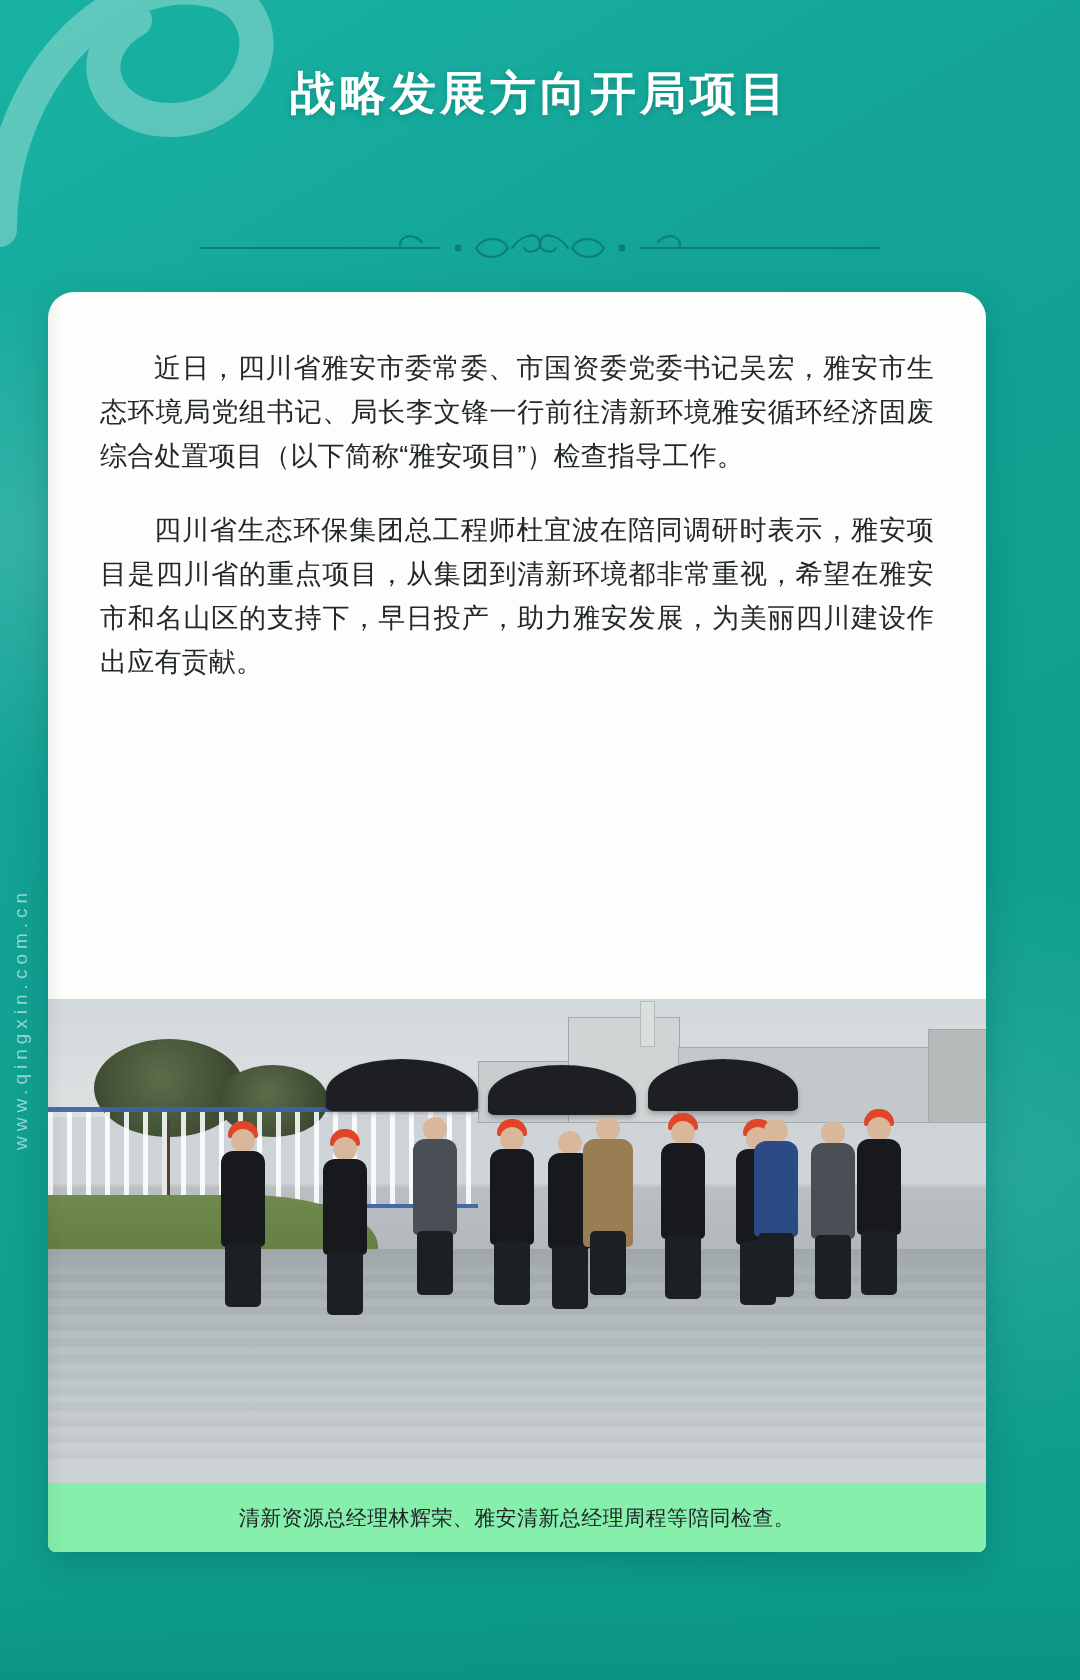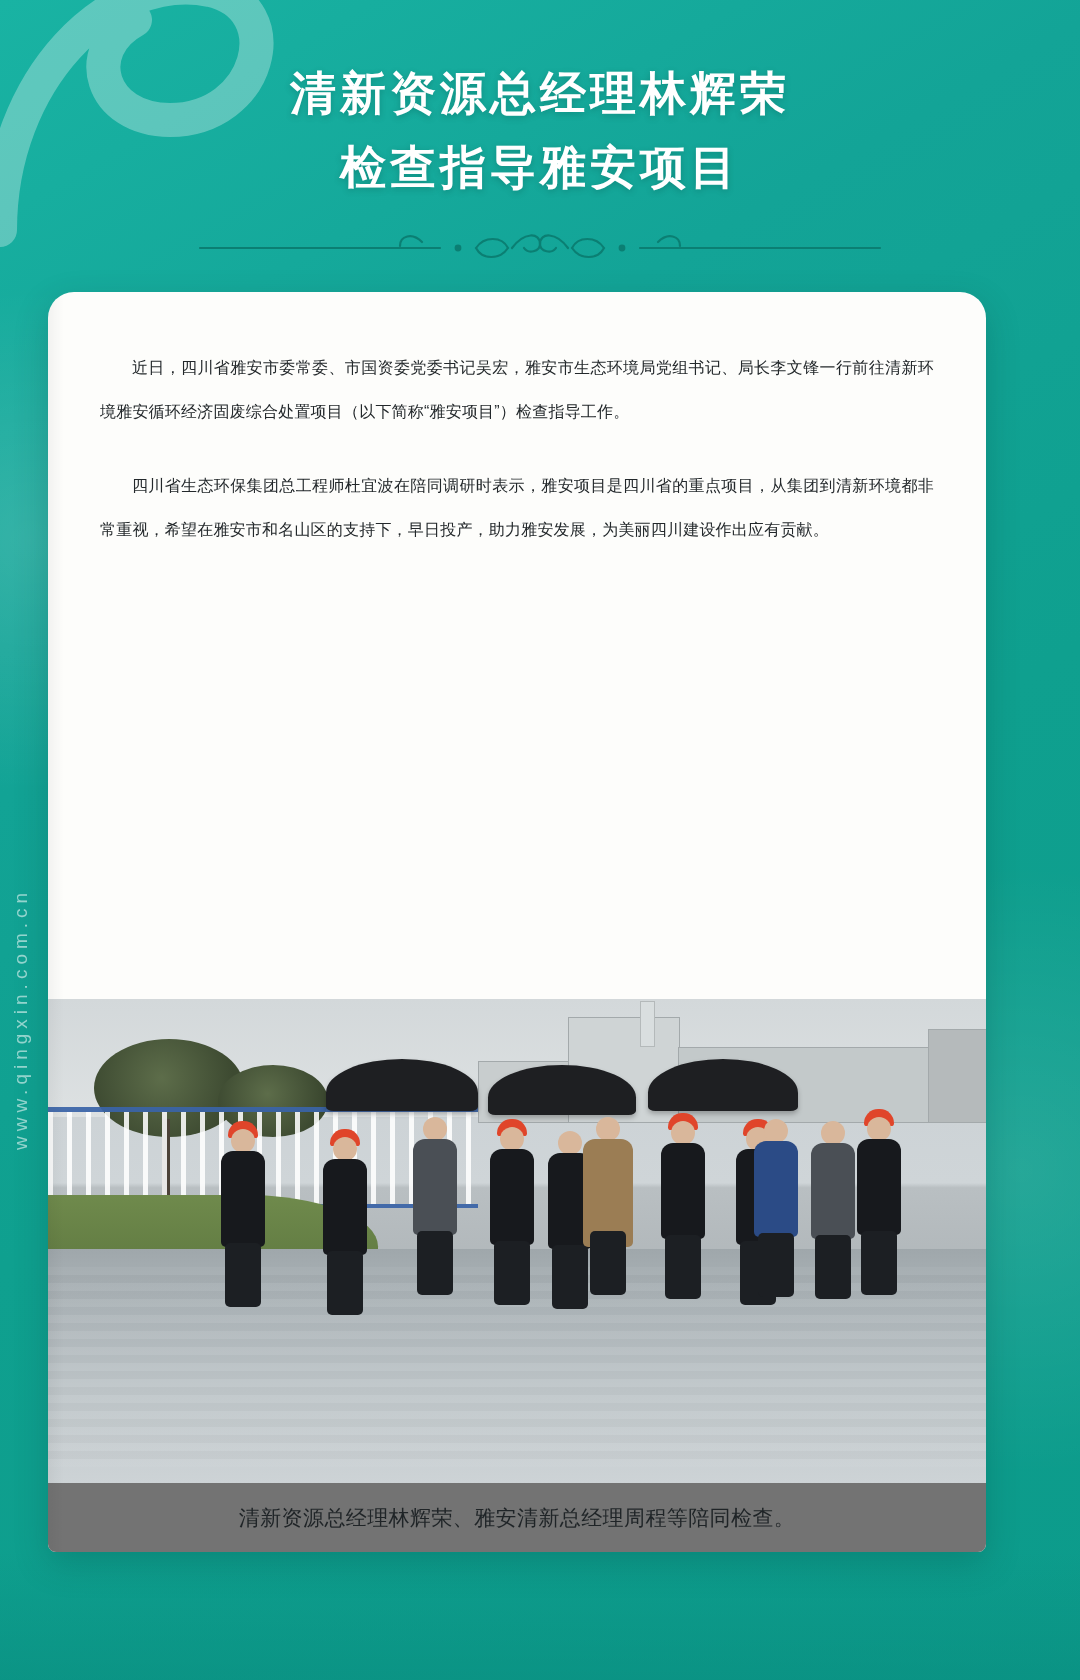--- a/index.html
+++ b/index.html
@@ -105,21 +105,21 @@
     height: 100%;
     background: linear-gradient(90deg, rgba(0,0,0,0.045), rgba(0,0,0,0));
     pointer-events: none;
   }
 
   .article {
     padding: 54px 52px 0 52px;
   }
   .para {
     color: #23282b;
-    font-size: 16px;
+    font-size: 27px;
     line-height: 44px;
     text-align: justify;
     text-indent: 2em;
     margin: 0 0 30px 0;
     letter-spacing: 0.2px;
   }
   .para:last-child { margin-bottom: 0; }
 
   
   .photo-wrap {
@@ -225,21 +225,21 @@
 
   .caption-bar {
     position: absolute;
     left: 0;
     top: 1191px;
     width: 938px;
     height: 69px;
     display: flex;
     align-items: center;
     justify-content: center;
-    background: #737373;
+    background: #86efac;
   }
   .caption {
     color: #1f2427;
     font-size: 21px;
     letter-spacing: 0.4px;
   }
 
   
   .site-url {
     position: absolute;
@@ -270,22 +270,21 @@
 
   <div class="swirl">
     <svg width="330" height="330" viewBox="0 0 330 330">
       <path d="M40 300 C 40 150, 150 40, 250 60 C 330 78, 300 190, 210 190 C 140 190, 120 120, 175 90" fill="none" stroke="#ffffff" stroke-width="34" stroke-linecap="round"></path>
     </svg>
   </div>
   <div class="glow-left"></div>
   <div class="glow-right"></div>
 
   <div class="header">
-    <div class="title-line">清新资源总经理林辉荣</div>
-    <div class="title-line">检查指导雅安项目</div>
+    <div class="title-line">战略发展方向开局项目</div>
   </div>
 
   <div class="divider">
     <svg width="700" height="40" viewBox="0 0 700 40">
       <g fill="none" stroke="#0b7f73" stroke-width="2.2" stroke-linecap="round">
         <path d="M10 20 H250"></path>
         <path d="M450 20 H690"></path>
         <circle cx="268" cy="20" r="3.4" fill="#0b7f73" stroke="none"></circle>
         <circle cx="432" cy="20" r="3.4" fill="#0b7f73" stroke="none"></circle>
         <path d="M286 20 c8 -12 26 -12 32 0 c-8 12 -26 12 -32 0 z"></path>

